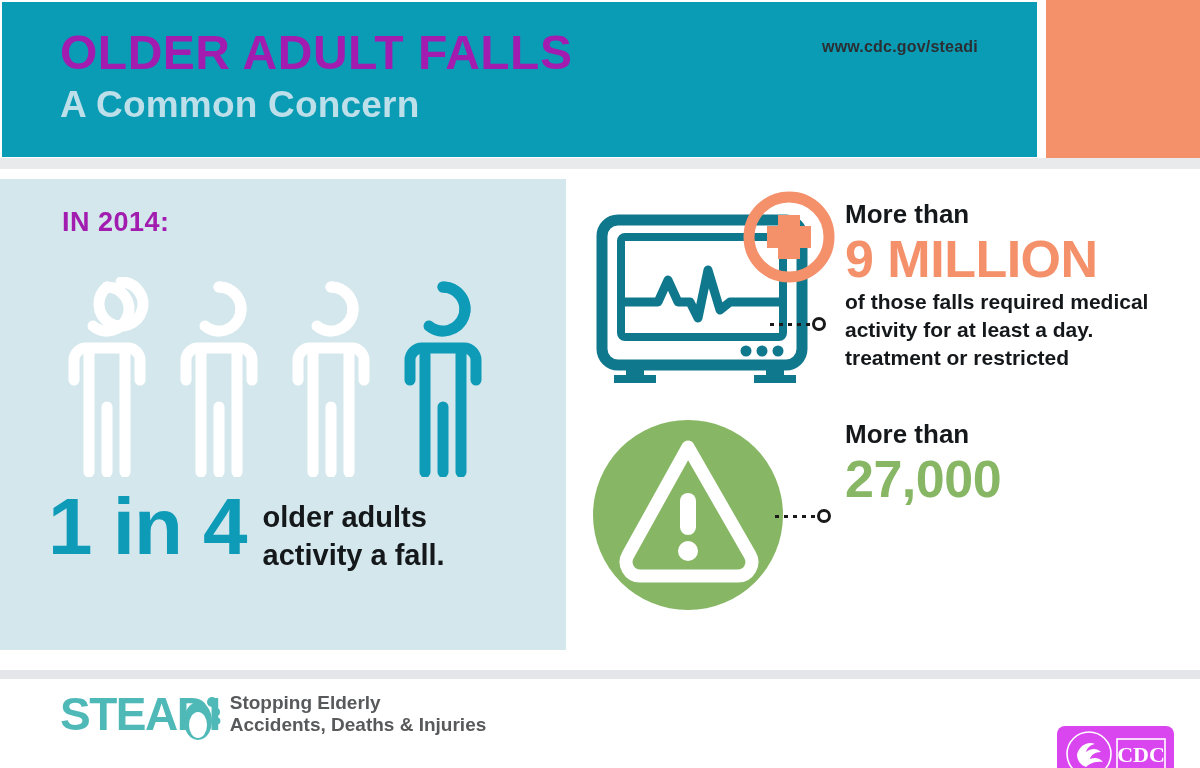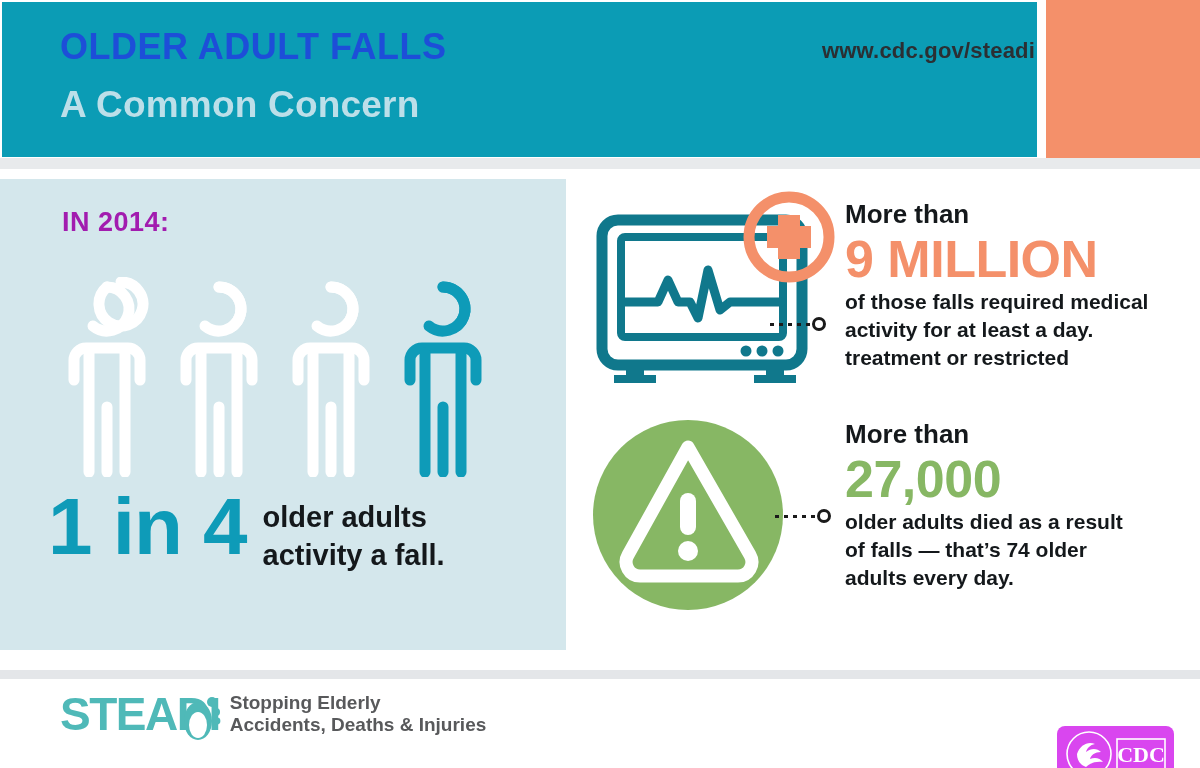--- a/index.html
+++ b/index.html
@@ -32,23 +32,23 @@
     left: 1046px;
     top: 0px;
     width: 154px;
     height: 158px;
     background: #f4906a;
   }
   .header-title {
     position: absolute;
     left: 60px;
     top: 28px;
-    font-size: 36px;
-    font-weight: bold;
-    color: #1d4ed8;
+    font-size: 48px;
+    font-weight: bold;
+    color: #a21caf;
     letter-spacing: 0.5px;
     line-height: 1.05;
     white-space: nowrap;
   }
   .header-subtitle {
     position: absolute;
     left: 60px;
     top: 86px;
     font-size: 37px;
     font-weight: bold;
@@ -220,21 +220,21 @@
     margin-left: 10px;
     font-size: 19px;
     font-weight: bold;
     color: #58595b;
     line-height: 1.18;
   }
   .footer-url {
     position: absolute;
     left: 822px;
     top: 38px;
-    font-size: 22px;
+    font-size: 16px;
     font-weight: bold;
     color: #2b2f33;
     letter-spacing: 0.2px;
   }
   .cdc-badge {
     position: absolute;
     left: 1057px;
     top: 726px;
     width: 117px;
     height: 56px;
@@ -368,25 +368,20 @@
     </div>
 
     <div class="connector" style="left:185px; top:92px;">
       <div class="conn-dots"></div>
       <div class="conn-ring"></div>
     </div>
 
     <div class="stat-text" style="left:255px; top:5px;">
       <div class="stat-kicker">More than</div>
       <div class="stat-number green">27,000</div>
-      <div class="stat-desc">
-        <div>older adults died as a result</div>
-        <div>of falls — that’s 74 older</div>
-        <div>adults every day.</div>
-      </div>
     </div>
   </div>
 
   <div class="footer-rule"></div>
   <div class="footer">
 
     <div class="steadi-logo">
       <div class="steadi-word">
         <span>STEA</span><span>D</span><span>I</span>
         <svg width="40" height="48" viewBox="0 0 40 48" style="position:absolute; left:122px; top:2px;">

